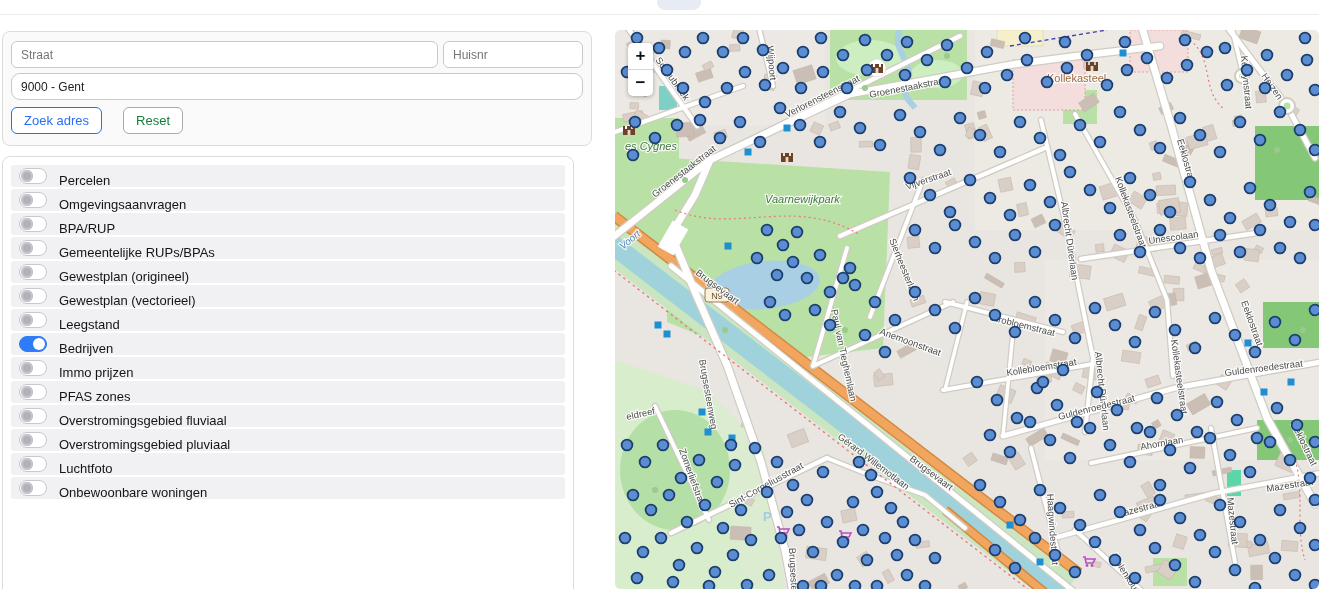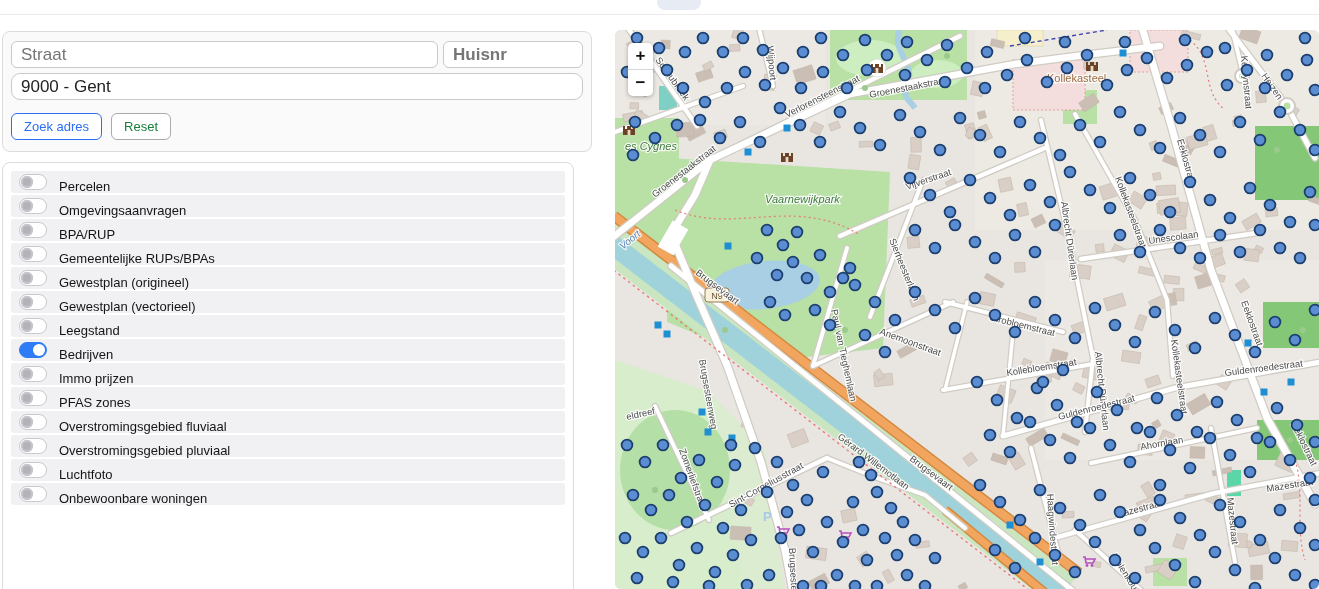--- a/index.html
+++ b/index.html
@@ -6,26 +6,26 @@
   body{width:1319px;height:589px;overflow:hidden;position:relative;}
 
   
   .topbar{position:absolute;left:0;top:0;width:1319px;height:14px;background:#fff;border-bottom:1px solid #ebebeb;z-index:5;}
   .top-handle{position:absolute;left:657px;top:0;width:44px;height:10px;background:#e7ecf4;border-radius:0 0 8px 8px;}
 
   
   .left-panel{position:absolute;left:0;top:15px;width:591px;height:574px;background:#fff;}
   .card{margin:16px 0 0 2px;width:572px;background:#fafafa;border:1px solid #dcdcdc;border-radius:8px;padding:9px 8px 11px 8px;}
   .row1{display:flex;gap:5px;}
-  .tx{height:27px;border:1px solid #c9c9c9;border-radius:6px;background:#fff;font-family:"Liberation Sans",sans-serif;font-size:17px;color:#222;padding:0 9px;box-sizing:border-box;outline:none;}
+  .tx{height:27px;border:1px solid #c9c9c9;border-radius:6px;background:#fff;font-family:"Liberation Sans",sans-serif;font-size:12px;color:#222;padding:0 9px;box-sizing:border-box;outline:none;}
   .tx::placeholder{color:#767676;}
   .tx-street{flex:1 1 auto;width:420px;}
-  .tx-number{width:140px;font-weight:bold;}
+  .tx-number{width:140px;}
   .tx-city{width:100%;margin-top:5px;border-radius:9px;}
-  .btn-row{display:flex;gap:9px;margin-top:13px;}
+  .btn-row{display:flex;gap:21px;margin-top:7px;}
   .btn{height:27px;border-radius:6px;background:#fff;font-family:"Liberation Sans",sans-serif;font-size:13px;padding:0 12px;cursor:pointer;}
   .btn-primary{border:1px solid #2b6ef2;color:#2b6ef2;}
   .btn-secondary{border:1px solid #ababab;color:#15803d;}
 
   .layers-card{margin:10px 0 0 2px;width:572px;background:#fff;border:1px solid #dcdcdc;border-radius:8px;padding:8px;height:600px;box-sizing:border-box;}
   .layer-row{display:flex;align-items:center;height:22px;margin-bottom:2px;background:#f1f1f3;border-radius:3px;padding-left:8px;}
   .layer-label{font-size:13px;color:#141419;margin-left:12px;margin-top:9px;}
   .toggle{width:28px;height:16px;border-radius:9px;position:relative;box-sizing:border-box;flex:0 0 auto;cursor:pointer;}
   .toggle.off{background:#fff;border:1px solid #c8c8cd;}
   .toggle.off .knob{position:absolute;left:1px;top:1px;width:12px;height:12px;border-radius:50%;background:#b2b2b9;box-shadow:inset 0 0 0 2px #c6c6cc;}

